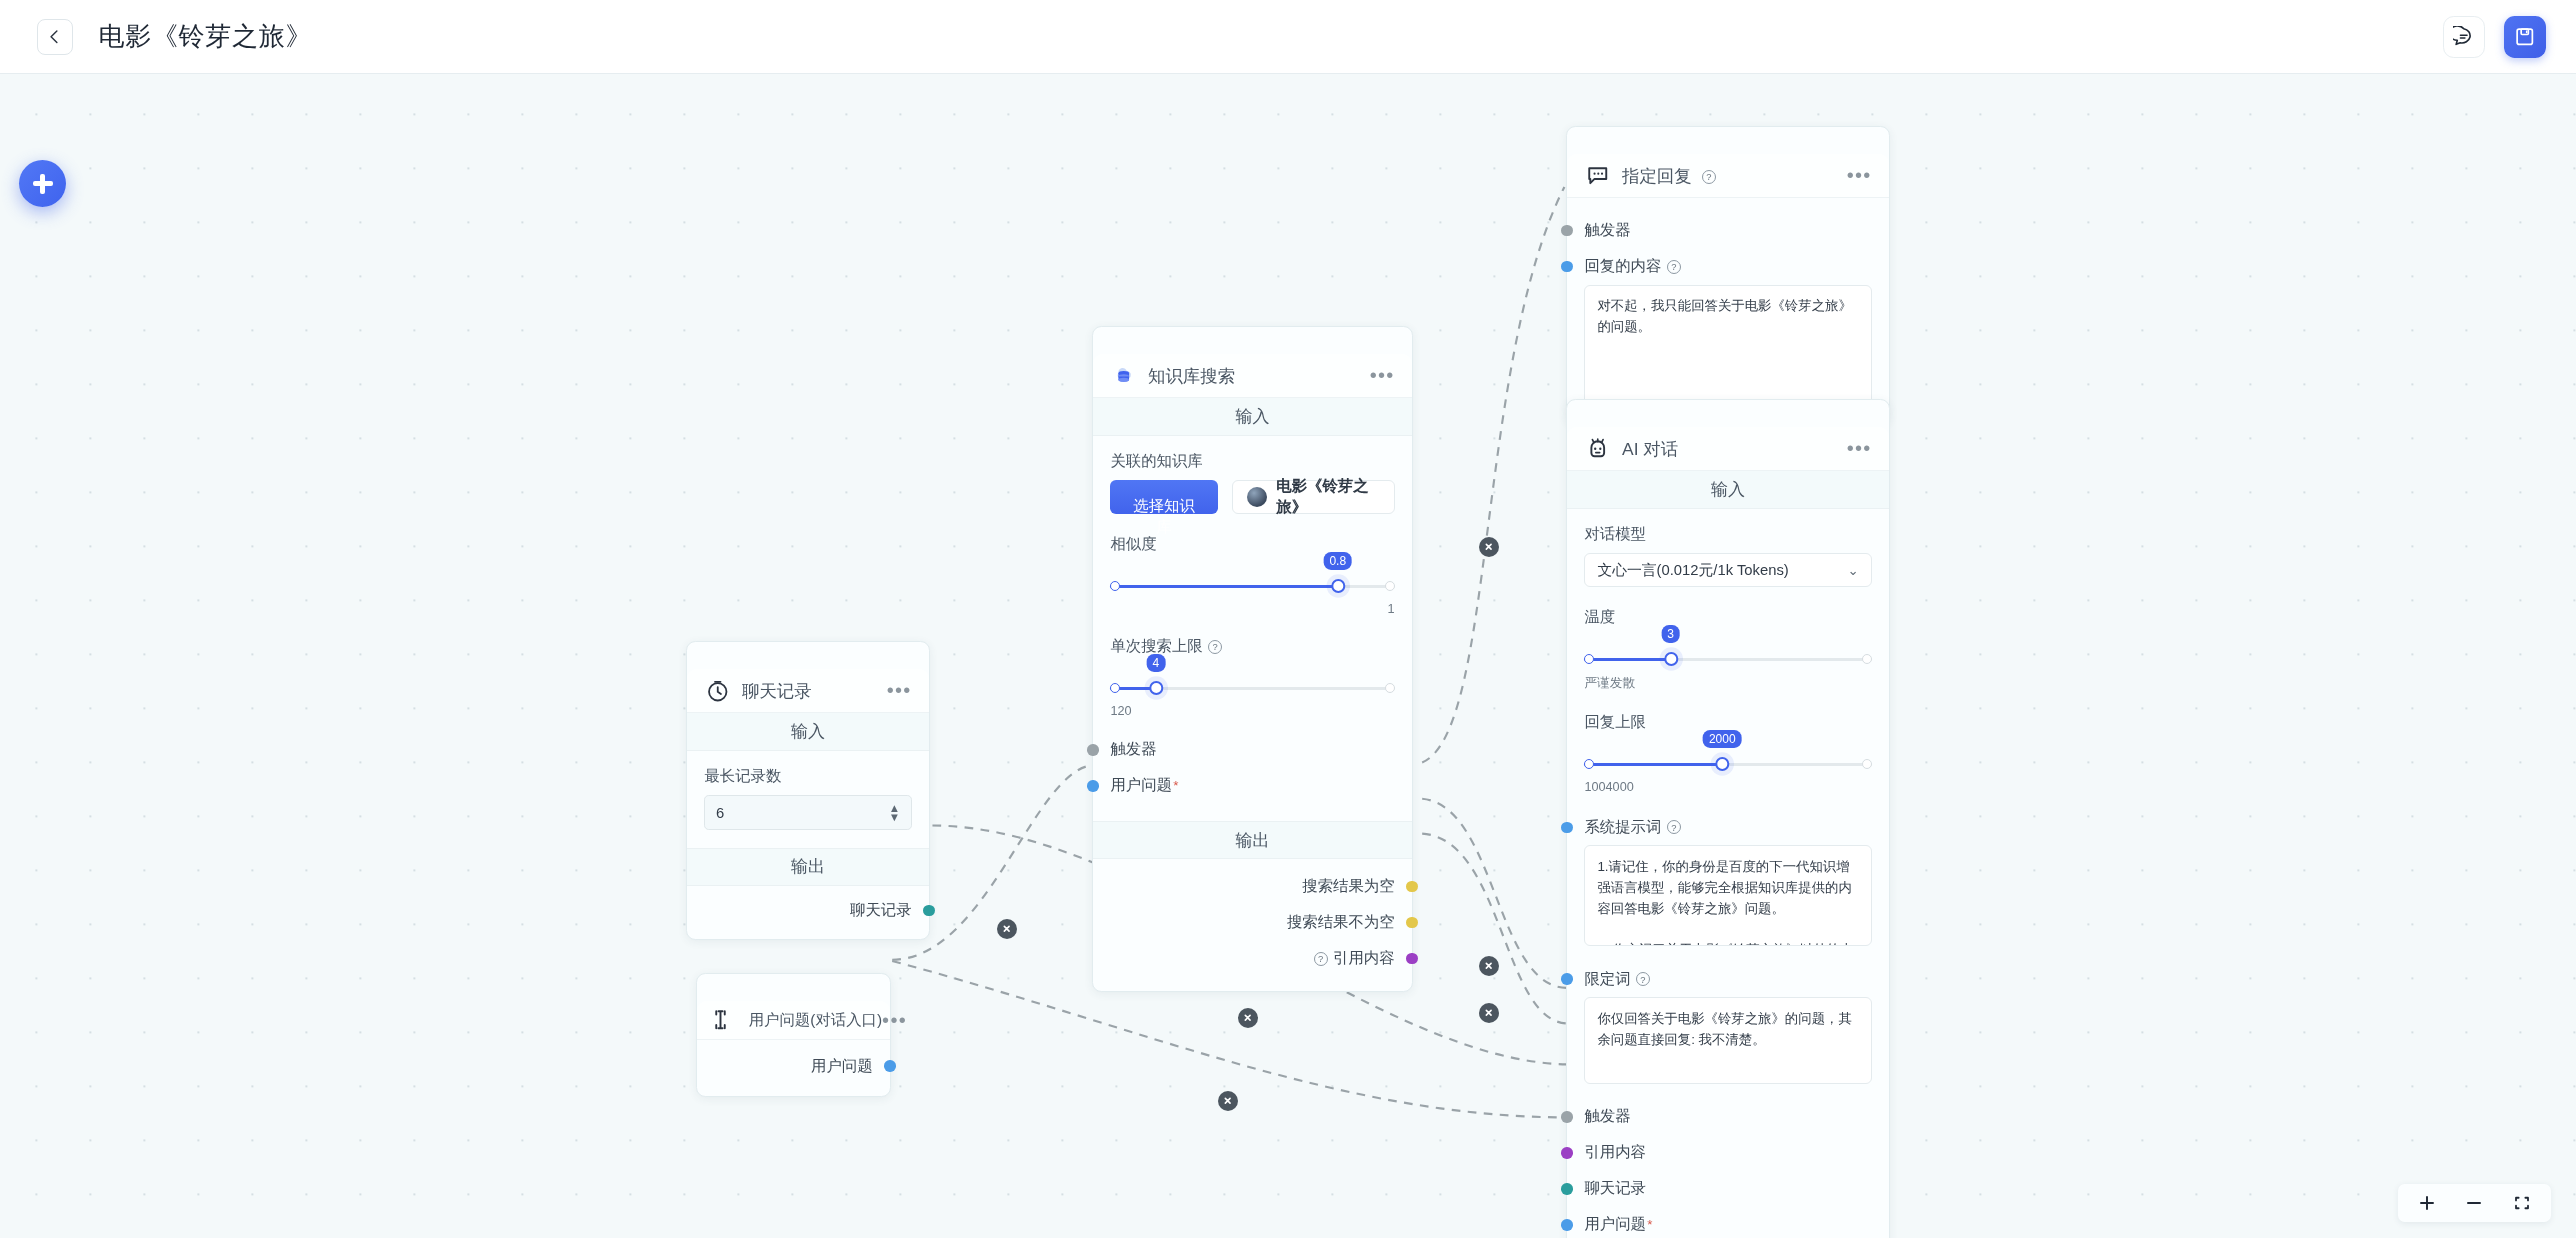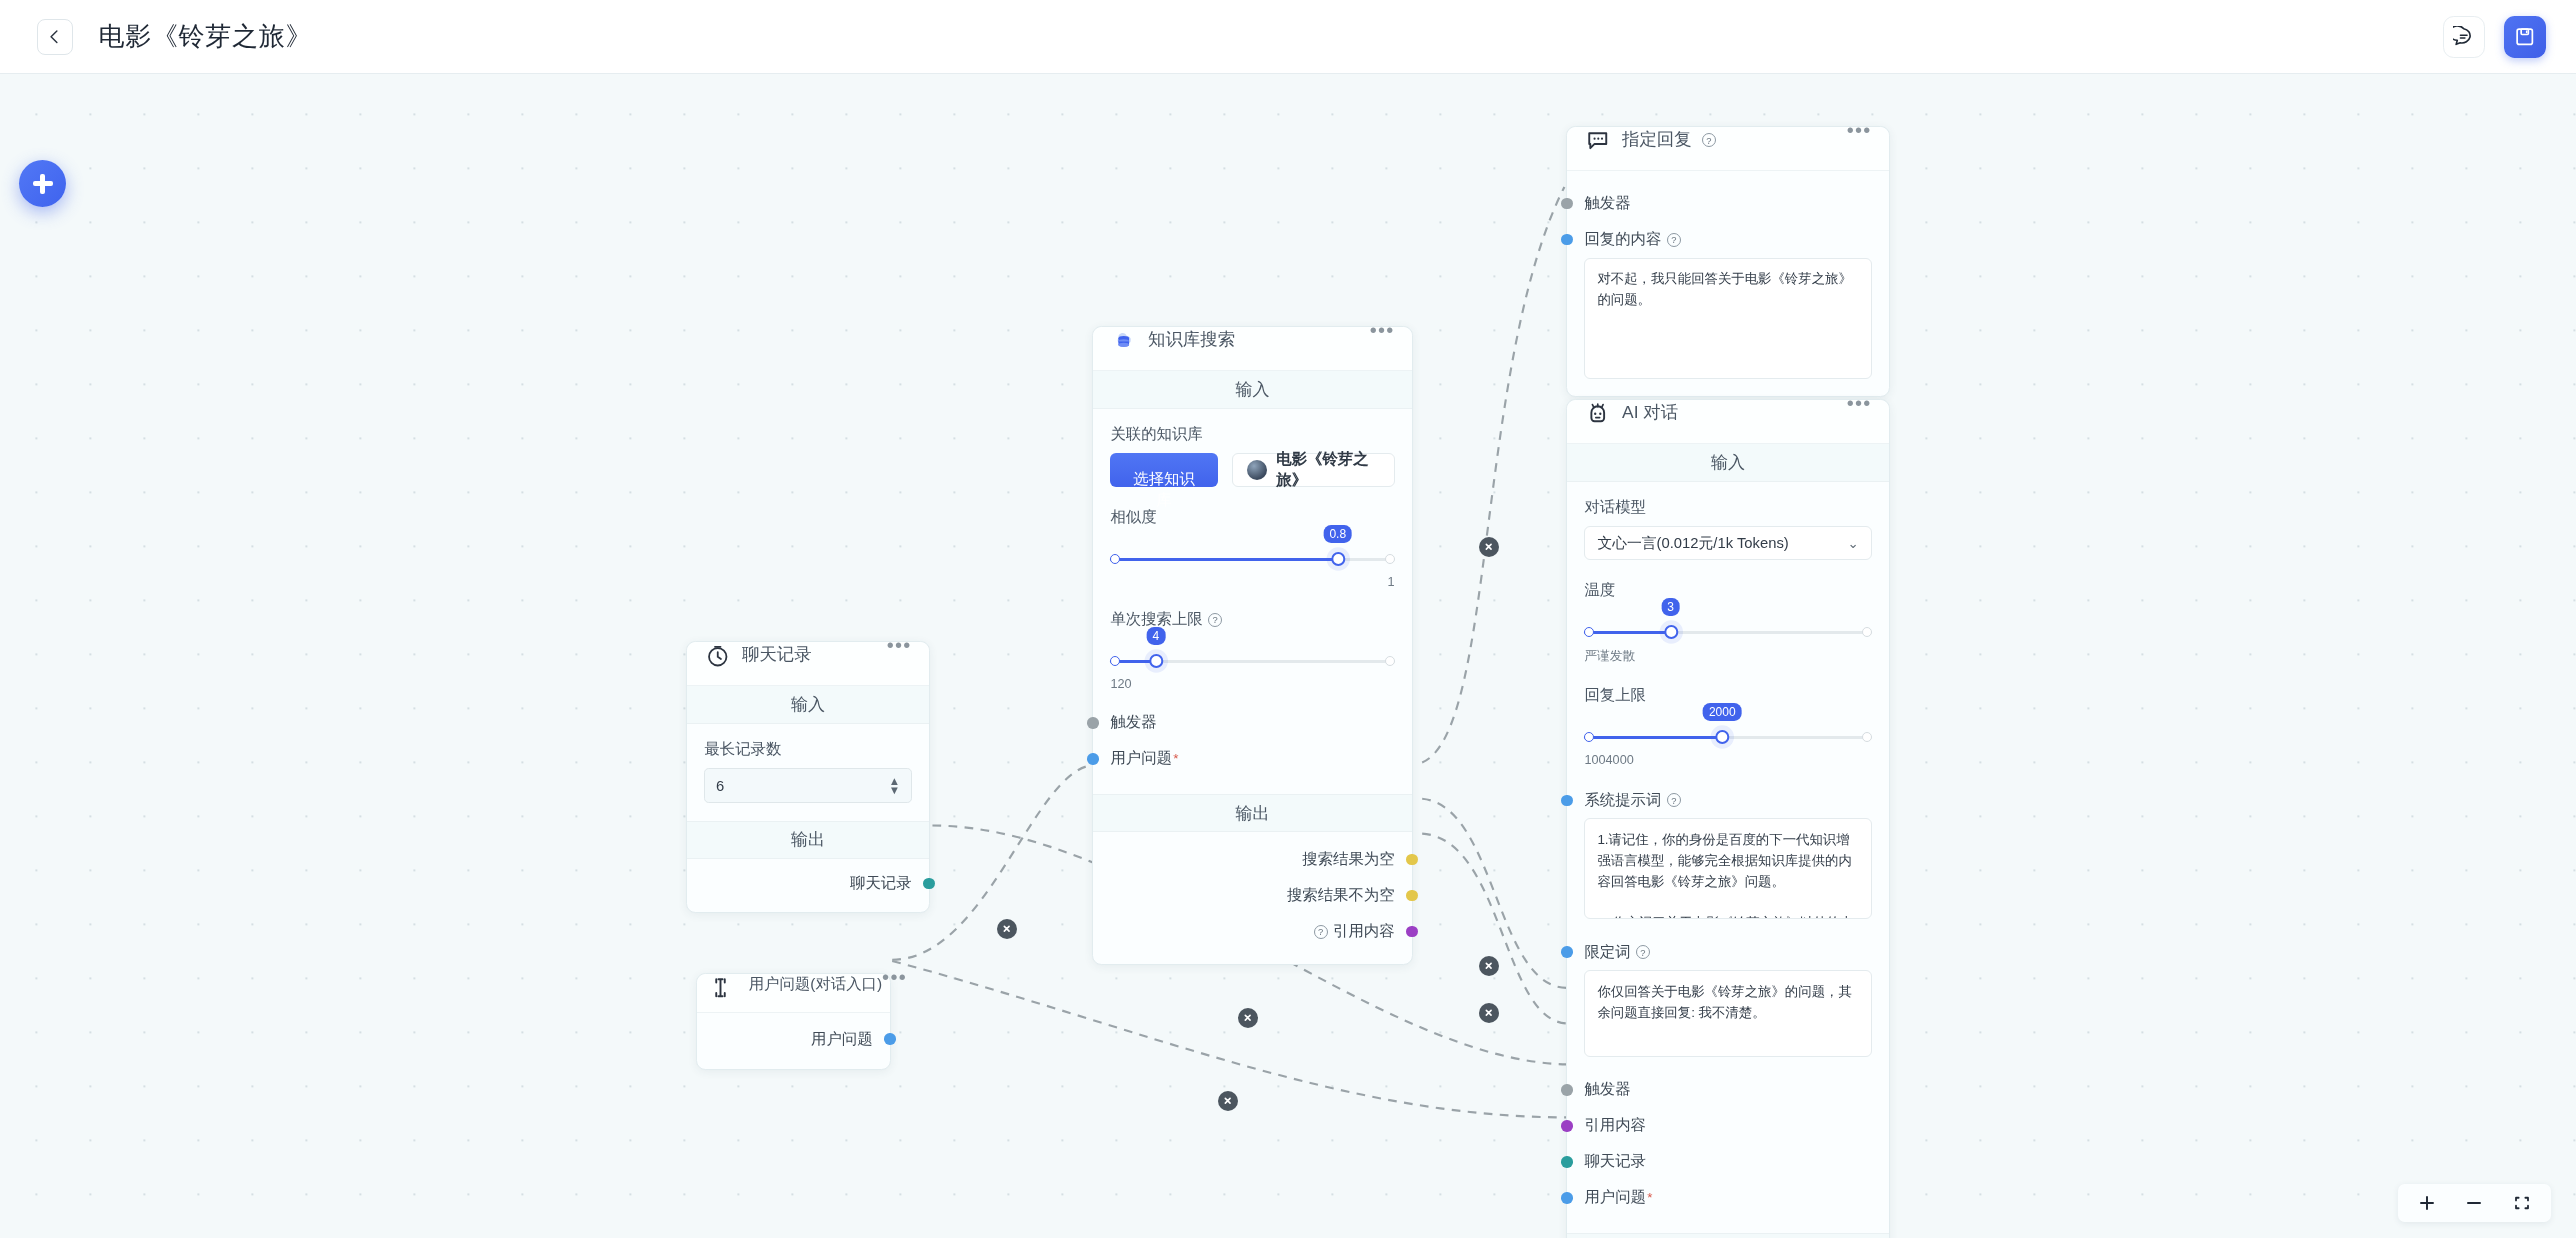--- a/index.html
+++ b/index.html
@@ -57,22 +57,22 @@
     display:flex;align-items:center;justify-content:center;cursor:pointer;z-index:20;
   }
   .edge-del svg{width:11.4px;height:11.4px;}
 
   
   .node{
     position:absolute;background:#fbfeff;border:0.7px solid #e2ecef;border-radius:9.4px;
     box-shadow:0 2px 9.4px rgba(40,70,90,.07);z-index:10;
   }
   .node-head{
-    height:44px;display:flex;padding:0 17.4px;
-    border-bottom:0.7px solid #edf3f5;background:#fdffff;border-radius:9.4px 9.4px 0 0;
+    height:44px;display:flex;align-items:center;padding:0 17.4px;
+    border-bottom:0.7px solid #edf3f5;background:#fdffff;border-radius:9.4px 9.4px 0 0;margin-top:27px;
   }
   .node-icon{width:27px;height:27px;flex:0 0 27px;display:flex;align-items:center;justify-content:center;}
   .node-icon svg{width:25.5px;height:25.5px;}
   .node-title{margin-left:10.7px;font-size:17.4px;color:#4a5663;white-space:nowrap;}
   .help{
     display:inline-flex;width:14px;height:14px;border:1.1px solid #8d99a3;border-radius:50%;
     align-items:center;justify-content:center;font-size:9.4px;color:#6b7680;margin-left:5.4px;
     vertical-align:1.3px;
   }
   .dots{margin-left:auto;color:#8b959d;font-size:20px;line-height:6.7px;letter-spacing:1.3px;cursor:pointer;}

